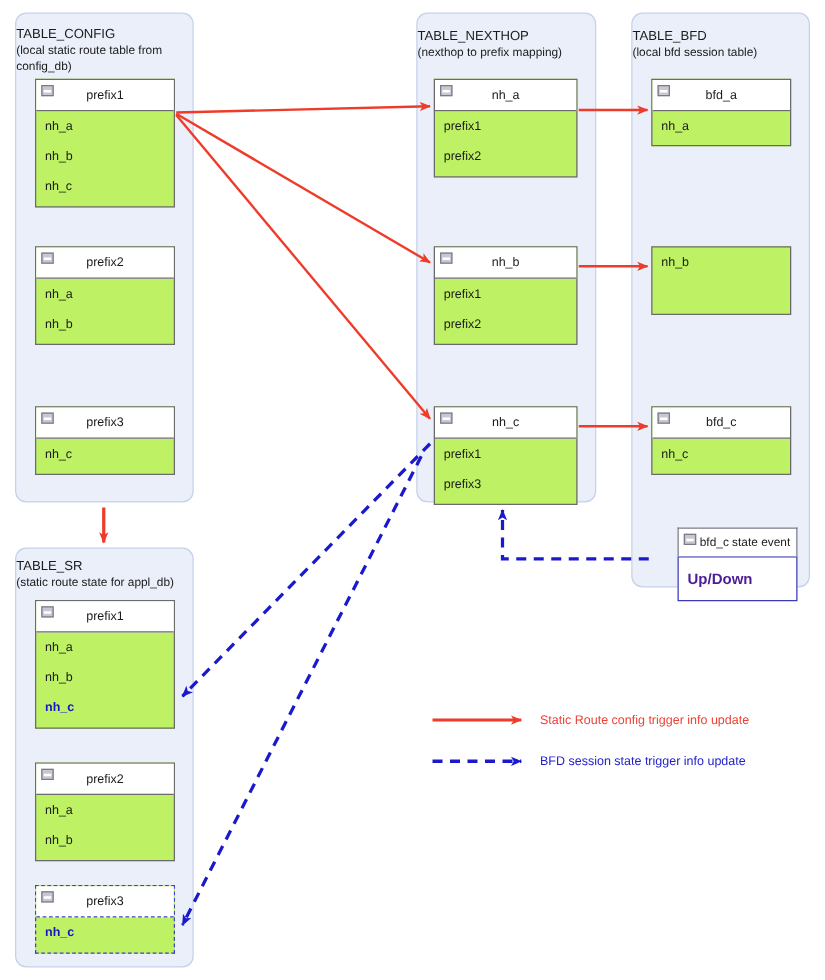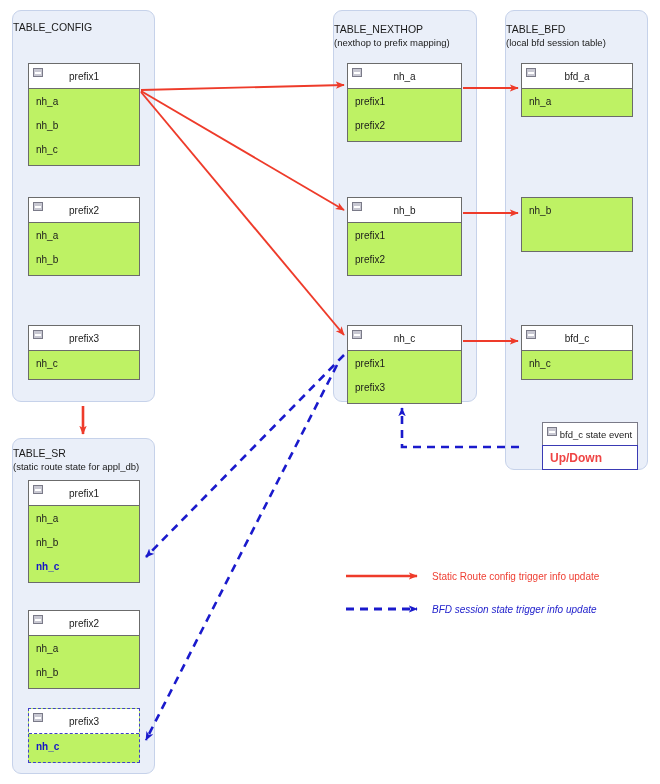--- a/index.html
+++ b/index.html
@@ -32,41 +32,42 @@
   .brow{height:24px;display:flex;align-items:center;padding-left:7px;
         font-size:10px;color:#1b1b1b;box-sizing:border-box;}
   .brow.hl{color:#1414c8;font-weight:bold;}
 
   
   .evt{position:absolute;box-sizing:border-box;padding-left:21px;}
   .evt .ehead{height:23px;border:1.3px solid #7a7a88;border-bottom:none;
               background:#fff;position:relative;display:flex;
               align-items:center;justify-content:center;box-sizing:border-box;}
   .evt .ehead .ttl{font-size:9.5px;color:#1b1b1b;padding-left:12px;}
-  .evt .ebody{height:25px;border:1.4px solid #3a3ab4;background:#fff;
+  .evt .ebody{height:36px;border:1.4px solid #3a3ab4;background:#fff;
               display:flex;align-items:center;padding-left:7px;
               box-sizing:border-box;font-size:12px;font-weight:bold;
-              color:#ef4444;}
+              color:#4c1d95;}
 
   
   .legend-item{position:absolute;font-size:10px;white-space:nowrap;}
   .legend-item.red{color:#ef4034;}
-  .legend-item.blue{color:#2222cc;font-style:italic;}
+  .legend-item.blue{color:#2222cc;}
 
   svg.links{position:absolute;left:0;top:0;width:660px;height:784px;
             pointer-events:none;}
 </style>
 </head>
 <body>
 
 <div id="canvas">
 
   <div class="group" style="left:12px;top:10px;width:143px;height:392px;">
     <div class="group-title" style="top:10px;">
       <span class="t1">TABLE_CONFIG</span>
+      <span class="t2">(local static route table from config_db)</span>
     </div>
   </div>
 
   <div class="box" style="left:28px;top:63px;width:112px;height:103px;">
     <div class="bhead">
       <span class="mini">
           <i></i>
         </span>
       <span class="ttl">prefix1</span>
     </div>

